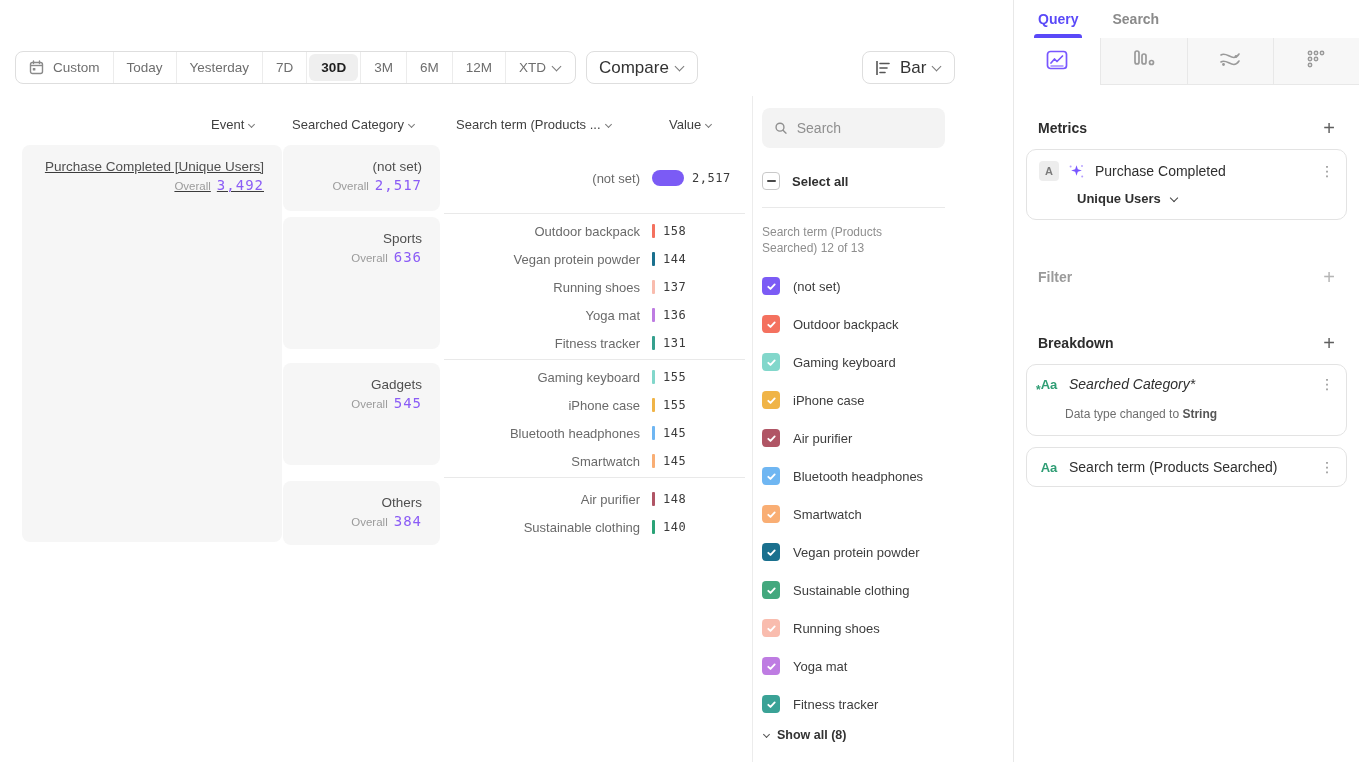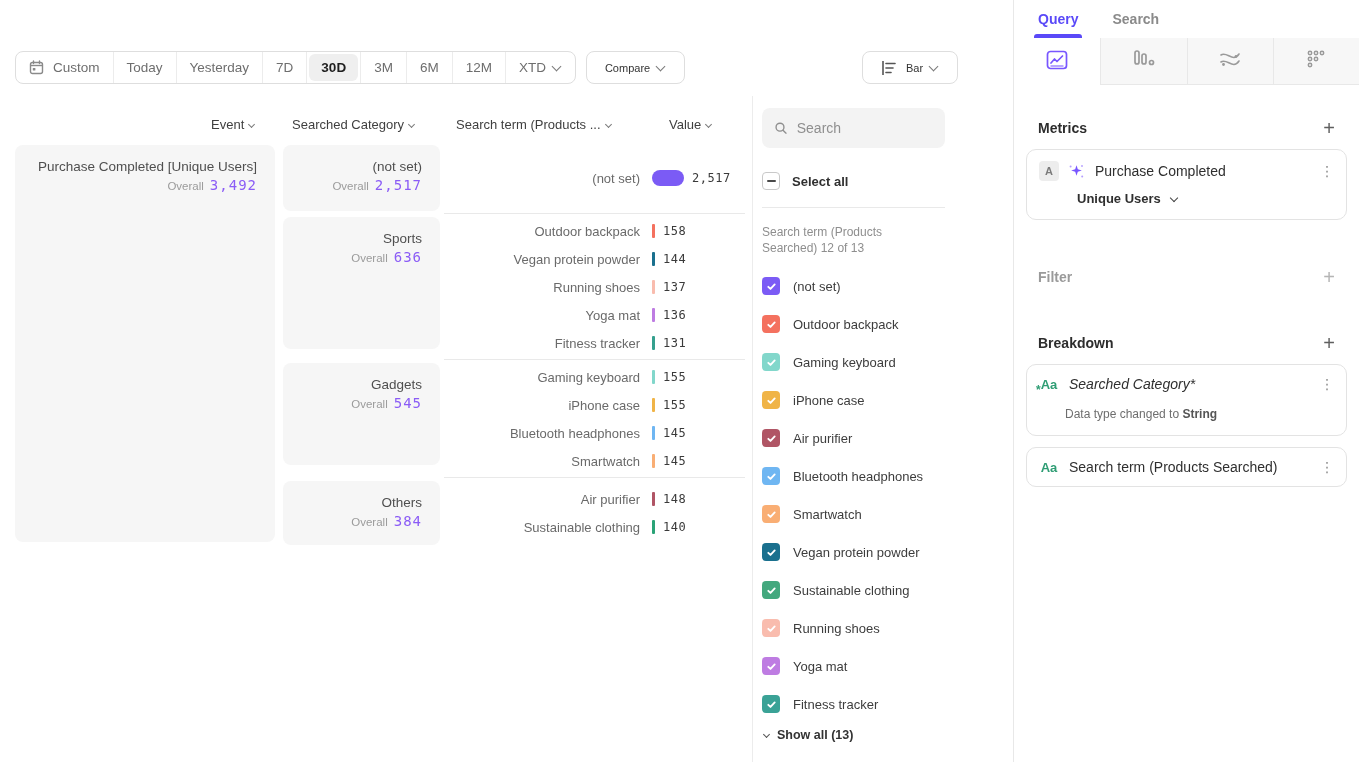--- a/index.html
+++ b/index.html
@@ -18,33 +18,33 @@
   
   .toolbar { position:absolute; left:15px; top:51px; display:flex; align-items:center; }
   .seg { display:flex; align-items:stretch; border:1px solid #dedede; border-radius:8px; height:33px; background:#fff; }
   .seg-item { display:flex; align-items:center; padding:0 13px; font-size:13.5px; color:#6e6e6e;
     border-right:1px solid #ececec; cursor:pointer; white-space:nowrap; }
   .seg-item:last-child { border-right:none; }
   .seg-item.selected { background:#efefef; color:#1f1f1f; font-weight:600; border-radius:6px; margin:2px; border-right:none; padding:0 12px; }
   .seg-item.selected + .seg-item { border-left:1px solid #ececec; }
   .seg-item .cal { margin-right:9px; display:flex; }
   .btn { display:flex; align-items:center; height:33px; border:1px solid #dedede; border-radius:8px;
-    background:#fff; padding:0 18px; font-size:11px; font-weight:500; color:#333; cursor:pointer; }
+    background:#fff; padding:0 12px; font-size:17px; font-weight:500; color:#333; cursor:pointer; }
   .btn-compare { margin-left:10px; }
   .btn-bar { position:absolute; left:862px; top:51px; }
   .btn-bar svg { margin-right:8px; }
 
   
   .theaders { position:absolute; top:117px; left:15px; height:16px; font-size:13px; font-weight:500; color:#3f3f3f; }
   .thead { position:absolute; white-space:nowrap; cursor:pointer; }
   .h0{left:196px;} .h1{left:277px;} .h2{left:441px;} .h3{left:654px;}
 
   
   .table-area { position:absolute; left:15px; top:145px; width:730px; }
-  .event-col { position:absolute; left:0; top:0; width:260px; }
+  .event-col { position:absolute; left:7px; top:0; width:260px;text-decoration:underline; }
   .cellbox { background:#f6f6f6; border-radius:8px; padding:14px 18px 0 12px; text-align:right; }
   .event-cell { height:397px; }
   .cell-name { font-size:13.5px; color:#4f4f4f; }
   .overall-line { margin-top:3px; font-size:11.5px; color:#9b9b9b; }
   .overall-line .mono { font-size:14px; color:#8b5cf6; margin-left:6px; letter-spacing:1px; }
   .groups-col { position:absolute; left:268px; top:0; width:462px; display:flex; flex-direction:column; gap:6px; }
   .group { display:flex; gap:8px; }
   .cat-cell { width:157px; flex:0 0 157px; }
   .rows { flex:1; display:flex; flex-direction:column; justify-content:center; position:relative; }
   .group:not(:first-child) .rows::before { content:""; position:absolute; left:-4px; right:0; top:-4px;
@@ -390,21 +390,21 @@
         <span class="cbox dotted" style="background: rgb(58, 162, 150);">
           <svg width="11" height="11" viewBox="0 0 12 12" fill="none" stroke="#fff" stroke-width="2" stroke-linecap="round" stroke-linejoin="round">
             <path d="M2.5 6.3l2.4 2.4 4.6-5"></path>
           </svg>
         </span>
         <span class="lbl">Fitness tracker</span>
       </div>
     </div>
   <div class="show-all">
     <span class="chev"></span>
-    <span>Show all (13)</span>
+    <span>Show all (8)</span>
   </div>
 </div>
 
 <div class="query-panel">
   <div class="qtabs" id="qtabs">
       <div class="qtab active">Query</div>
       <div class="qtab">Search</div>
     </div>
   <div class="icontabs" id="icontabs">
       <div class="icontab active">

